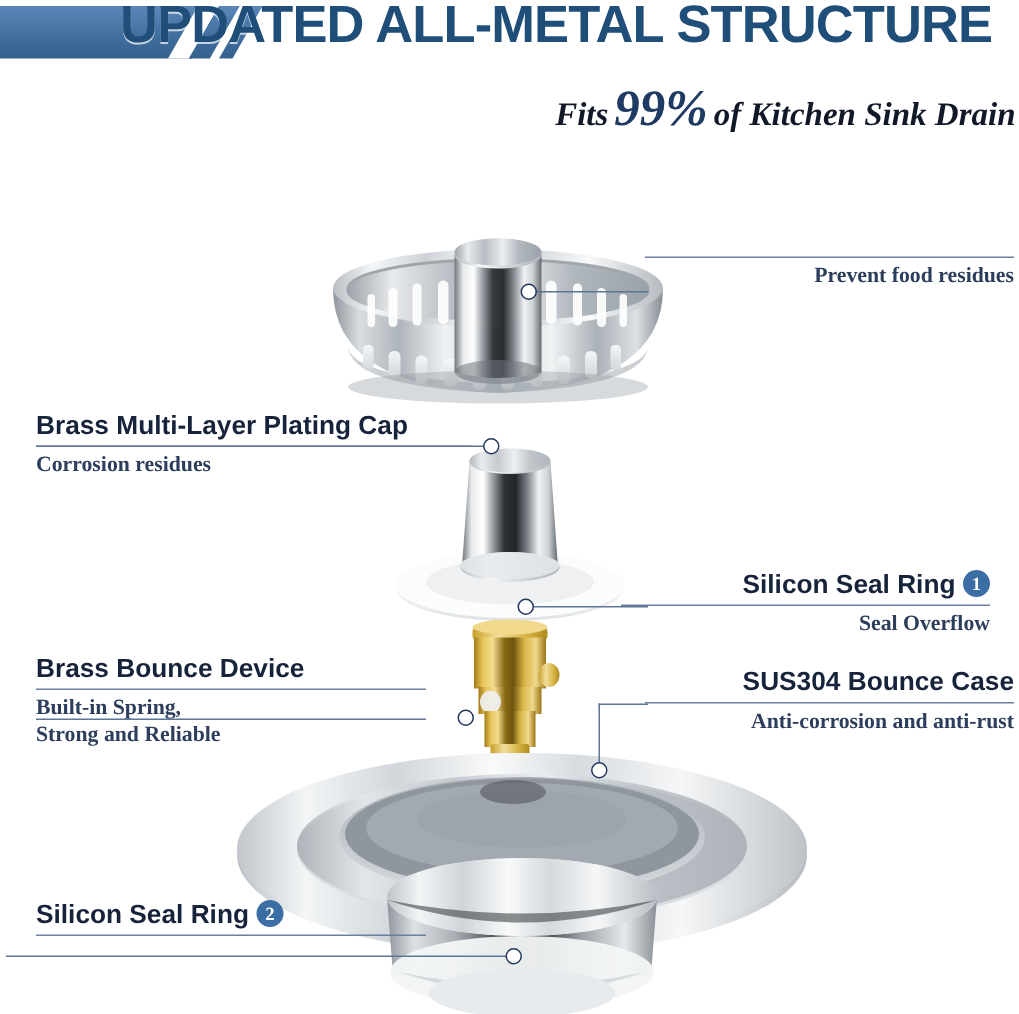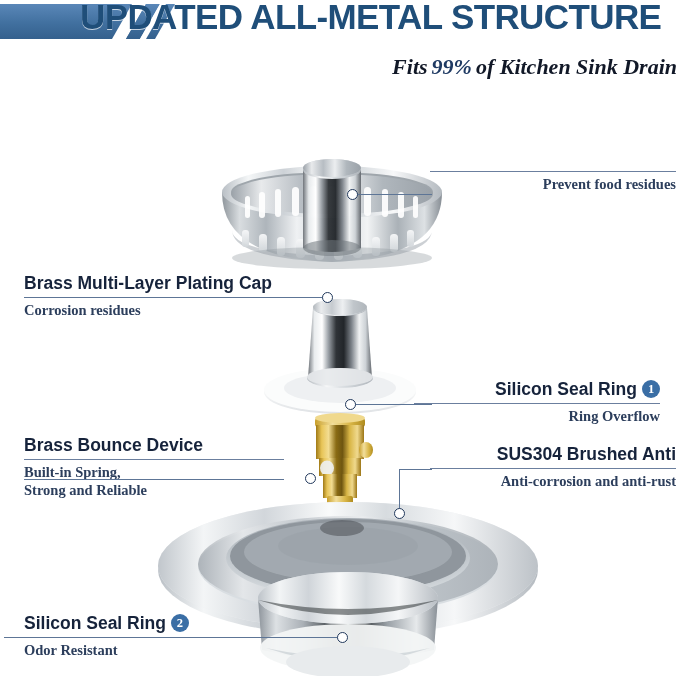--- a/index.html
+++ b/index.html
@@ -45,21 +45,21 @@
     right: 2px; top: 54px;
     text-align: right;
     white-space: nowrap;
     font-family: "Liberation Serif", serif;
     font-style: italic;
     font-weight: bold;
     font-size: 22px;
     color: #111827;
   }
   .subtitle .pct {
-    font-size: 22px;
+    font-size: 34px;
     color: #1f3a63;
     letter-spacing: 0px;
     padding: 0 4px;
   }
 
   
   .callout { position: absolute; }
   .callout .title {
     font-family: "Liberation Sans", sans-serif;
     font-weight: bold;
@@ -360,42 +360,41 @@
   <div class="title">Brass Multi-Layer Plating Cap</div>
   <div class="rule"></div>
   <div class="sub">Corrosion residues</div>
 </div>
 <div class="leader" style="left:24px; top:297px; width:300px;"></div>
 <div class="dot" style="left:322px; top:292px;"></div>
 
 <div class="callout right" style="left:414px; top:378px; width:246px;">
   <div class="title"><span>Silicon Seal Ring</span><span class="badge">1</span></div>
   <div class="rule"></div>
-  <div class="sub">Ring Overflow</div>
+  <div class="sub">Seal Overflow</div>
 </div>
 <div class="leader" style="left:355px; top:404px; width:77px;"></div>
 <div class="dot" style="left:345px; top:399px;"></div>
 
 <div class="callout right" style="left:430px; top:443px; width:246px;">
-  <div class="title">SUS304 Brushed Anti</div>
+  <div class="title">SUS304 Bounce Case</div>
   <div class="rule"></div>
   <div class="sub">Anti-corrosion and anti-rust</div>
 </div>
 <div class="leader" style="left:399px; top:469px; width:33px;"></div>
 <div class="leader" style="left:399px; top:469px; width:1px; height:44px;"></div>
 <div class="dot" style="left:394px; top:508px;"></div>
 
 <div class="callout left" style="left:24px; top:434px; width:260px;">
   <div class="title">Brass Bounce Device</div>
   <div class="rule"></div>
   <div class="sub">Built-in Spring,</div>
   <div class="sub">Strong and Reliable</div>
 </div>
 <div class="leader" style="left:24px; top:479px; width:260px;"></div>
 <div class="dot" style="left:305px; top:473px;"></div>
 
-<div class="callout left" style="left:24px; top:612px; width:260px;">
+<div class="callout left" style="left:24px; top:598px; width:260px;">
   <div class="title"><span>Silicon Seal Ring</span><span class="badge">2</span></div>
   <div class="rule"></div>
-  <div class="sub">Odor Resistant</div>
 </div>
 <div class="leader" style="left:4px; top:637px; width:338px;"></div>
 <div class="dot" style="left:337px; top:632px;"></div>
 
 </body></html>

